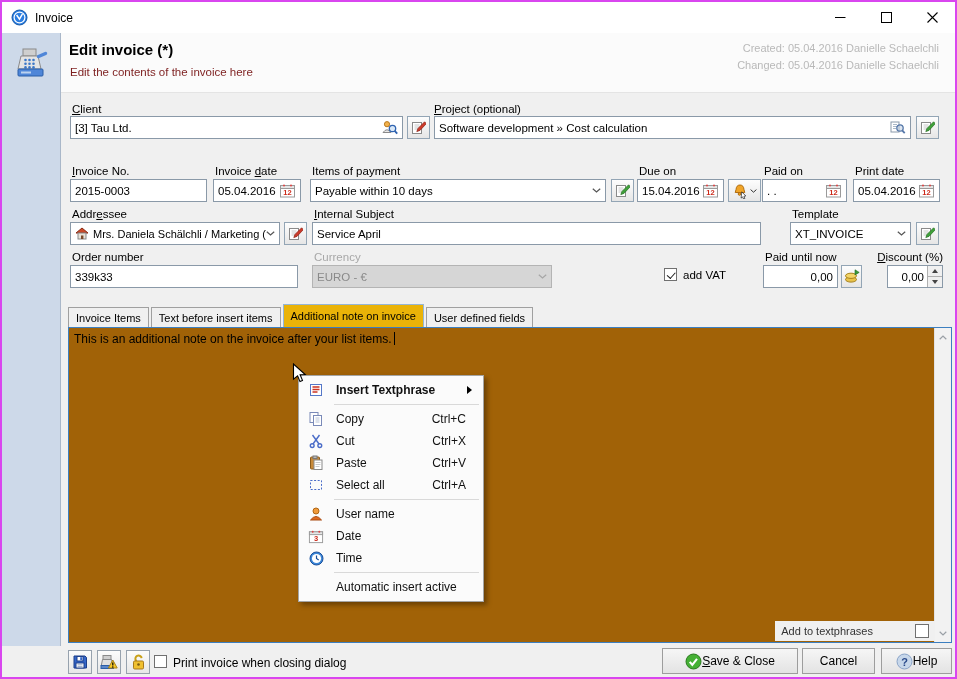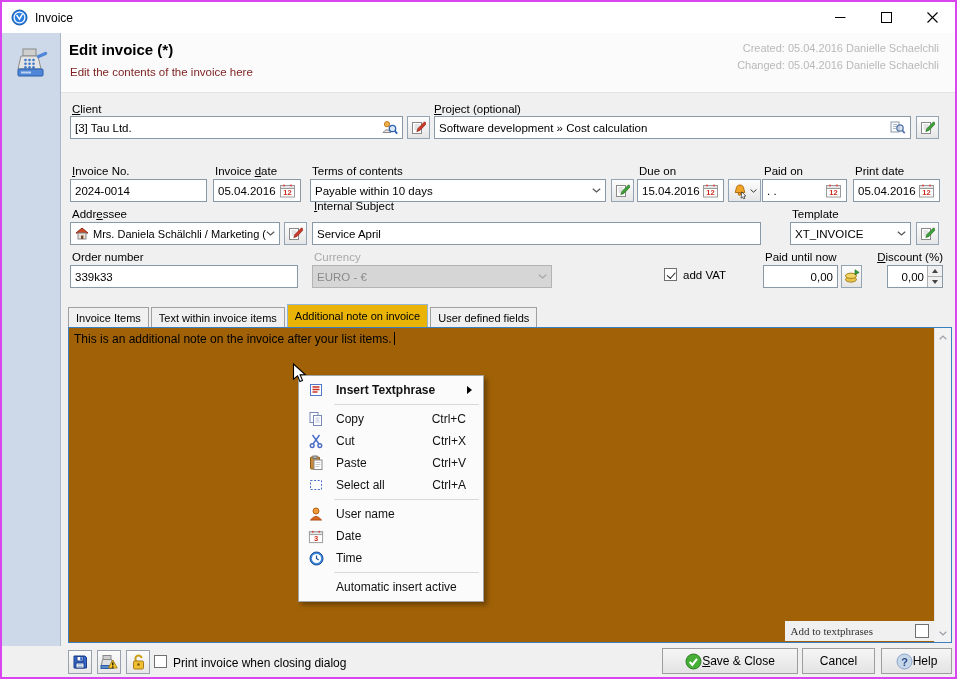--- a/index.html
+++ b/index.html
@@ -42,21 +42,21 @@
   .tab{height:20px;line-height:20px;box-sizing:border-box;padding:0 7px;margin-right:2px;font-size:11px;background:#f0f0f0;
        border:1px solid #a0a0a0;border-bottom:none;white-space:nowrap;}
   .tab.active{height:23px;line-height:22px;background:#eab308;border-color:#95b6d6;}
   
   .editor{position:absolute;left:66px;top:325px;width:884px;height:316px;box-sizing:border-box;background:#a16207;border:1px solid #3c7fc0;}
   .editor .notetext{position:absolute;left:5px;top:4px;right:22px;font-size:12px;color:#000;}
   .caret{display:inline-block;width:1px;height:13px;background:#000;vertical-align:-2px;margin-left:2px;}
   .vscroll{position:absolute;right:0;top:0;width:16px;height:100%;background:#f2f2f2;border-left:1px solid #e2e2e2;}
   .vscroll .arr{position:absolute;left:0;width:16px;height:16px;display:flex;align-items:center;justify-content:center;}
   .addphrase{position:absolute;right:16px;bottom:1px;height:20px;background:#f0f0f0;display:flex;align-items:center;padding:0 6px;}
-  .addphrase .aplabel{font-size:11px;color:#333;margin-right:42px;font-family:Liberation Serif, serif;}
+  .addphrase .aplabel{font-size:11px;color:#333;margin-right:42px;}
   .apchk{width:14px;height:14px;box-sizing:border-box;background:#fff;border:1px solid #707070;}
   
   .menu{position:absolute;left:296px;top:373px;width:186px;box-sizing:border-box;background:#fbfbfb;border:1px solid #a5a5a5;
         box-shadow:3px 3px 5px rgba(0,0,0,.35);padding:3px 1px;z-index:40;}
   .mi{display:flex;align-items:center;height:22px;padding:0 3px 0 7px;font-size:12px;color:#111;}
   .mi .ic{width:18px;display:flex;justify-content:center;align-items:center;}
   .mi .ml{margin-left:11px;white-space:nowrap;}
   .mi.bold .ml{font-weight:bold;}
   .mi .sc{margin-left:auto;padding-right:13px;}
   .subarrow{margin-left:auto;margin-right:7px;width:0;height:0;border-top:4px solid transparent;border-bottom:4px solid transparent;border-left:5px solid #000;}
@@ -164,38 +164,38 @@
   <div class="btn-sm" style="left:914px;top:114px">
     <svg width="15" height="15" viewBox="0 0 15 15">
         <rect x="1.5" y="2.5" width="9" height="11" fill="#fff" stroke="#8a8a8a"></rect>
         <path d="M3.5 5h5 M3.5 7h5 M3.5 9h4" stroke="#c8c8c8"></path>
         <path d="M13.6 1.8 L7 8.4 l-1.2 3.2 3.2-1.2 L15.4 3.6z" fill="#3fa03a" stroke="#267022" stroke-width=".7"></path>
       </svg>
   </div>
 
   <div class="lbl" style="left:70px;top:163px"><span class="ak">I</span><span>nvoice No.</span></div>
   <div class="txt" style="left:68px;top:177px;width:137px">
-      <span>2024-0014</span>
+      <span>2015-0003</span>
     </div>
 
   <div class="lbl" style="left:213px;top:163px"><span>Invoice </span><span class="ak">d</span><span>ate</span></div>
   <div class="txt" style="left:211px;top:177px;width:88px">
     <span class="grow">05.04.2016</span>
     <span class="right">
         <svg width="17" height="15" viewBox="0 0 17 15">
           <rect x="1.5" y="2.5" width="14" height="11.5" fill="#fff" stroke="#9a9a9a"></rect>
           <rect x="1.5" y="2.5" width="14" height="3" fill="#e6e6e6" stroke="#9a9a9a"></rect>
           <circle cx="5" cy="2.5" r="1" fill="#d44"></circle>
           <circle cx="12" cy="2.5" r="1" fill="#d44"></circle>
           <text x="8.5" y="12.3" font-size="7.5" font-weight="bold" fill="#cc2a1a" text-anchor="middle" font-family="Liberation Sans,sans-serif">12</text>
         </svg>
       </span>
   </div>
 
-  <div class="lbl" style="left:310px;top:163px">Terms of contents</div>
+  <div class="lbl" style="left:310px;top:163px">Items of payment</div>
   <div class="txt" style="left:308px;top:177px;width:296px">
     <span class="grow">Payable within 10 days</span>
     <span class="right chev">
         <svg width="9" height="5" viewBox="0 0 9 5">
           <path d="M.8.8 L4.5 4 L8.2.8" stroke="#555" fill="none" stroke-width="1.2"></path>
         </svg>
       </span>
   </div>
   <div class="btn-sm" style="left:609px;top:177px">
     <svg width="15" height="15" viewBox="0 0 15 15">
@@ -276,21 +276,21 @@
       </span>
   </div>
   <div class="btn-sm" style="left:282px;top:220px">
     <svg width="15" height="15" viewBox="0 0 15 15">
         <rect x="1.5" y="2.5" width="9" height="11" fill="#fff" stroke="#8a8a8a"></rect>
         <path d="M3.5 5h5 M3.5 7h5 M3.5 9h4" stroke="#c8c8c8"></path>
         <path d="M13.6 1.8 L7 8.4 l-1.2 3.2 3.2-1.2 L15.4 3.6z" fill="#cc3a2a" stroke="#8a1f14" stroke-width=".7"></path>
       </svg>
   </div>
 
-  <div class="lbl" style="left:312px;top:198px"><span class="ak">I</span><span>nternal Subject</span></div>
+  <div class="lbl" style="left:312px;top:206px"><span class="ak">I</span><span>nternal Subject</span></div>
   <div class="txt" style="left:310px;top:220px;width:449px">
       <span>Service April</span>
     </div>
 
   <div class="lbl" style="left:790px;top:206px">Template</div>
   <div class="txt" style="left:788px;top:220px;width:121px">
     <span class="grow">XT_INVOICE</span>
     <span class="right chev">
         <svg width="9" height="5" viewBox="0 0 9 5">
           <path d="M.8.8 L4.5 4 L8.2.8" stroke="#555" fill="none" stroke-width="1.2"></path>
@@ -343,21 +343,21 @@
           <i class="tri-up"></i>
         </span>
         <span style="border-top:1px solid #b0b0b0">
           <i class="tri-dn"></i>
         </span>
       </span>
   </div>
 
   <div class="tabs">
     <div class="tab">Invoice Items</div>
-    <div class="tab">Text within invoice items</div>
+    <div class="tab">Text before insert items</div>
     <div class="tab active">Additional note on invoice</div>
     <div class="tab">User defined fields</div>
   </div>
 
   <div class="editor">
     <div class="notetext"><span>This is an additional note on the invoice after your list items.</span><span class="caret"></span></div>
     <div class="vscroll">
       <div class="arr" style="top:1px">
           <svg width="8" height="5" viewBox="0 0 8 5">
             <path d="M.7 4.2 L4 1 L7.3 4.2" stroke="#9aa0a6" fill="none" stroke-width="1.2"></path>

